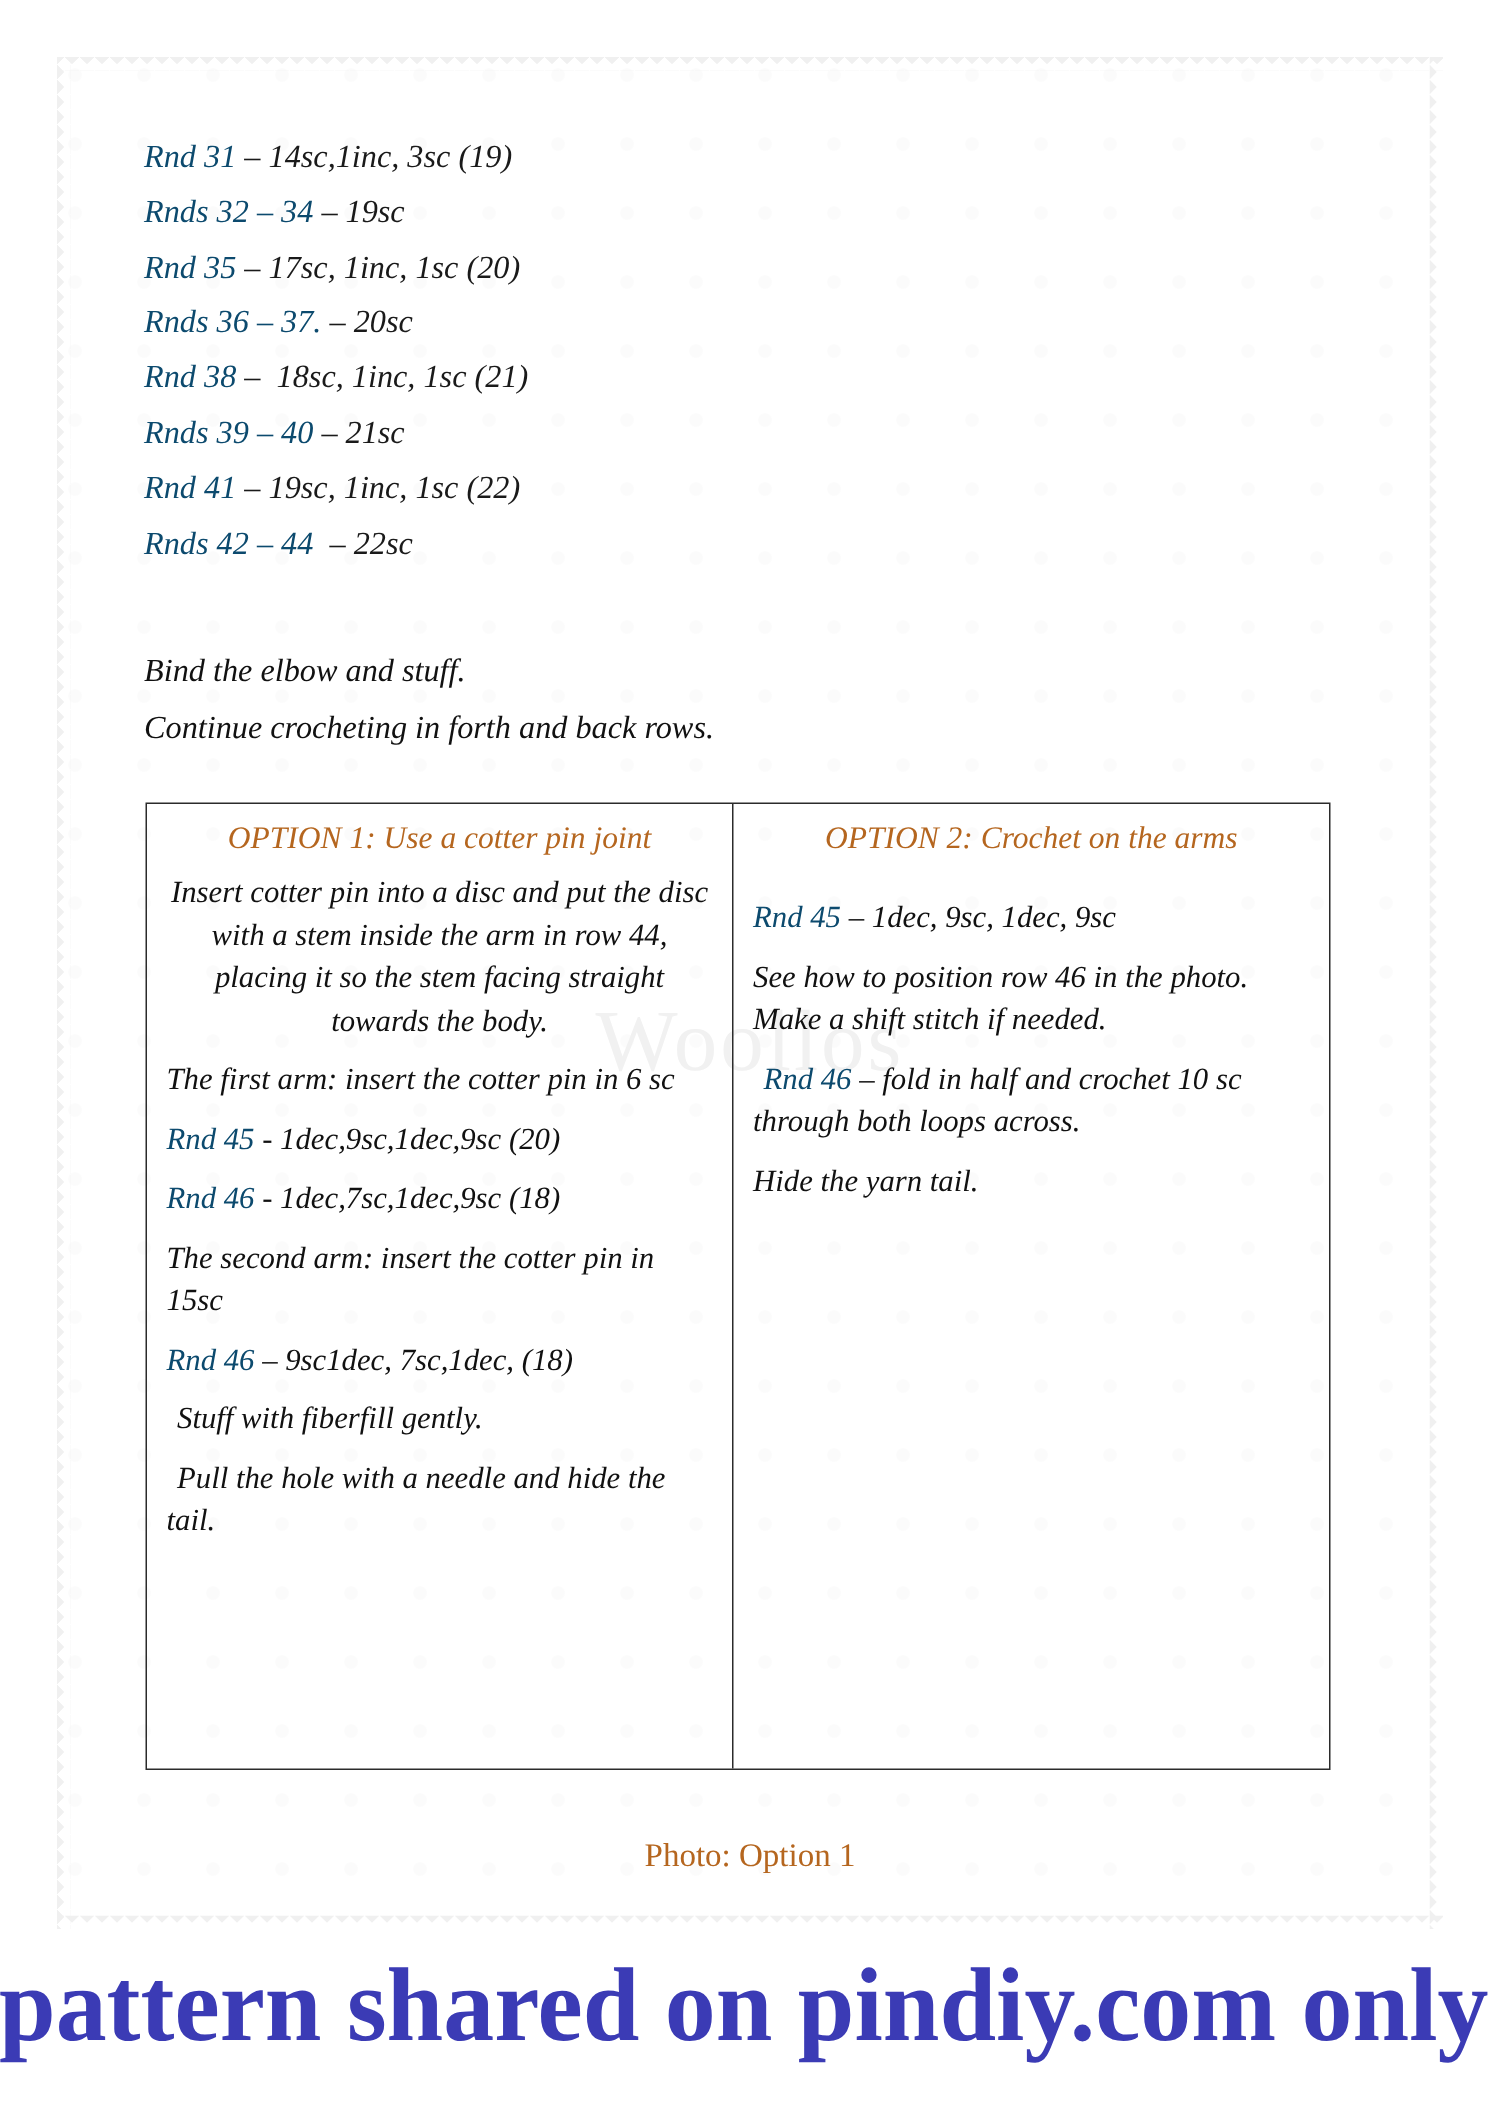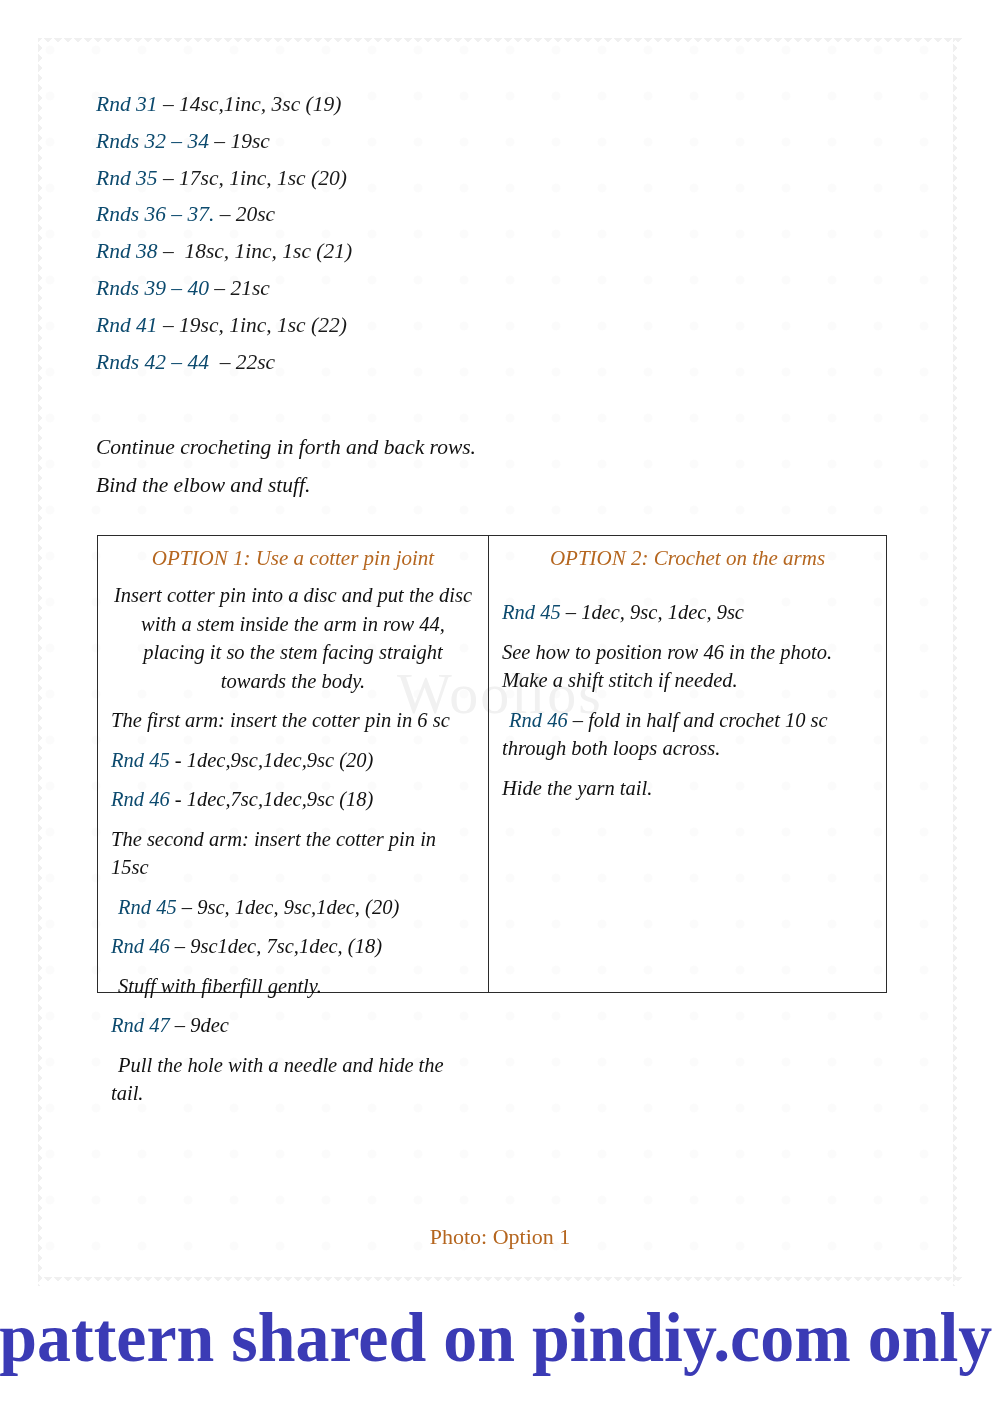--- a/index.html
+++ b/index.html
@@ -102,21 +102,21 @@
     line-height: 38px;
     color: #111111;
   }
 
   
   #options-table {
     position: absolute;
     left: 97px;
     top: 535px;
     width: 790px;
-    height: 458px;
+    height: 645px;
     border: 1.6px solid #2b2b2b;
     box-sizing: border-box;
     display: flex;
     background: transparent;
   }
   .opt-col {
     box-sizing: border-box;
     padding: 9px 13px 10px 13px;
   }
   .opt-col-1 {
@@ -198,37 +198,35 @@
     <div class="rnd-line"><span class="lbl">Rnds 32 – 34</span><span> – 19sc</span></div>
     <div class="rnd-line"><span class="lbl">Rnd 35</span><span> – 17sc, 1inc, 1sc (20)</span></div>
     <div class="rnd-line"><span class="lbl">Rnds 36 – 37.</span><span> – 20sc</span></div>
     <div class="rnd-line"><span class="lbl">Rnd 38</span><span> –  18sc, 1inc, 1sc (21)</span></div>
     <div class="rnd-line"><span class="lbl">Rnds 39 – 40</span><span> – 21sc</span></div>
     <div class="rnd-line"><span class="lbl">Rnd 41</span><span> – 19sc, 1inc, 1sc (22)</span></div>
     <div class="rnd-line"><span class="lbl">Rnds 42 – 44</span><span>  – 22sc</span></div>
   </div>
 
   <div class="note-block">
+    <div class="note-line">Bind the elbow and stuff.</div>
     <div class="note-line">Continue crocheting in forth and back rows.</div>
-    <div class="note-line">Bind the elbow and stuff.</div>
   </div>
 
   <div id="options-table">
 
     <div class="opt-col opt-col-1">
       <div class="opt-head">OPTION 1: Use a cotter pin joint</div>
       <div class="opt-p center">Insert cotter pin into a disc and put the disc with a stem inside the arm in row 44,  placing it so the stem facing straight towards the body.</div>
       <div class="opt-p">The first arm: insert the cotter pin in 6 sc</div>
       <div class="opt-p"><span class="lbl">Rnd 45</span><span> - 1dec,9sc,1dec,9sc (20)</span></div>
       <div class="opt-p"><span class="lbl">Rnd 46</span><span> - 1dec,7sc,1dec,9sc (18)</span></div>
       <div class="opt-p">The second arm: insert the cotter pin in 15sc</div>
-      <div class="opt-p indent"><span class="lbl">Rnd 45</span><span> – 9sc, 1dec, 9sc,1dec, (20)</span></div>
       <div class="opt-p"><span class="lbl">Rnd 46</span><span> – 9sc1dec, 7sc,1dec, (18)</span></div>
       <div class="opt-p indent">Stuff with fiberfill gently.</div>
-      <div class="opt-p"><span class="lbl">Rnd 47</span><span> – 9dec</span></div>
       <div class="opt-p indent">Pull the hole with a needle and hide the tail.</div>
     </div>
 
     <div class="opt-col opt-col-2">
       <div class="opt-head">OPTION 2: Crochet on the arms</div>
       <div class="opt-p gap-top"><span class="lbl">Rnd 45</span><span> – 1dec, 9sc, 1dec, 9sc</span></div>
       <div class="opt-p">See how to position row 46 in the photo. Make a shift stitch if needed.</div>
       <div class="opt-p indent"><span class="lbl">Rnd 46</span><span> – fold in half and crochet 10 sc through both loops across.</span></div>
       <div class="opt-p">Hide the yarn tail.</div>
     </div>

